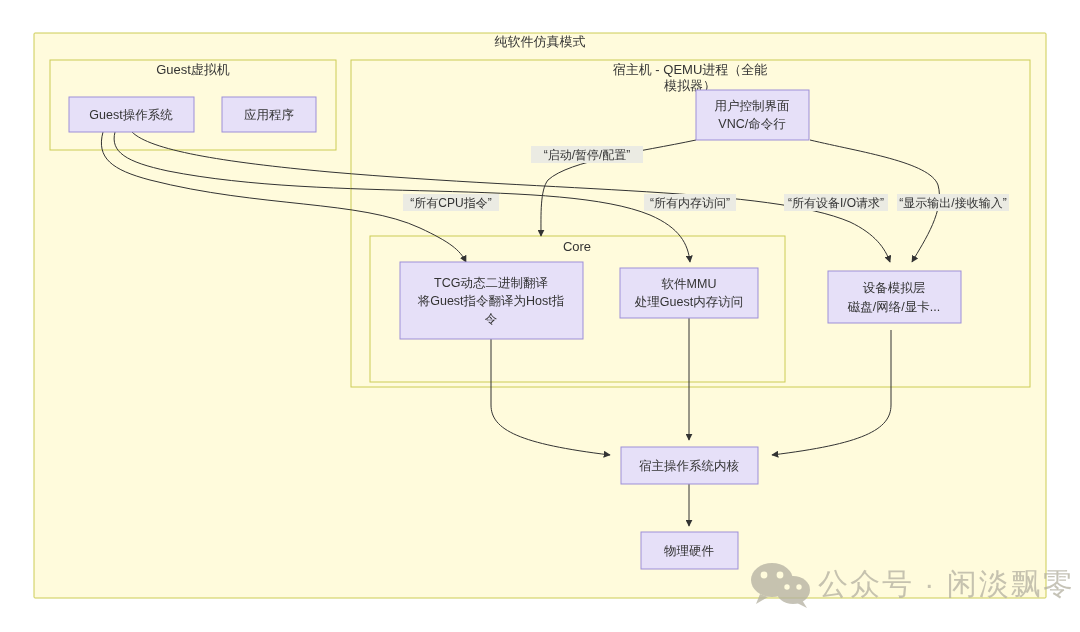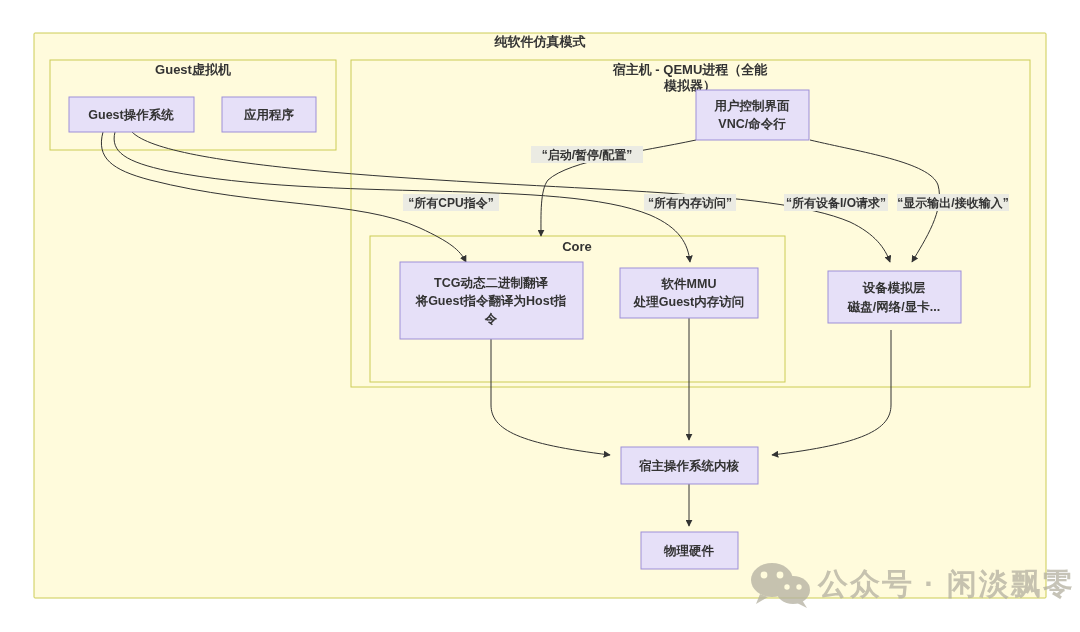--- a/index.html
+++ b/index.html
@@ -9,21 +9,20 @@
   }
   body {
     font-family: "Liberation Sans", "DejaVu Sans", sans-serif;
   }
   #stage {
     position: relative;
     width: 1080px;
     height: 632px;
     background: #ffffff;
     overflow: hidden;
-    font-weight: bold;
   }
   svg#diagram {
     position: absolute;
     left: 0;
     top: 0;
     width: 1080px;
     height: 632px;
   }
   .container-rect {
     fill: #fffbdc;

